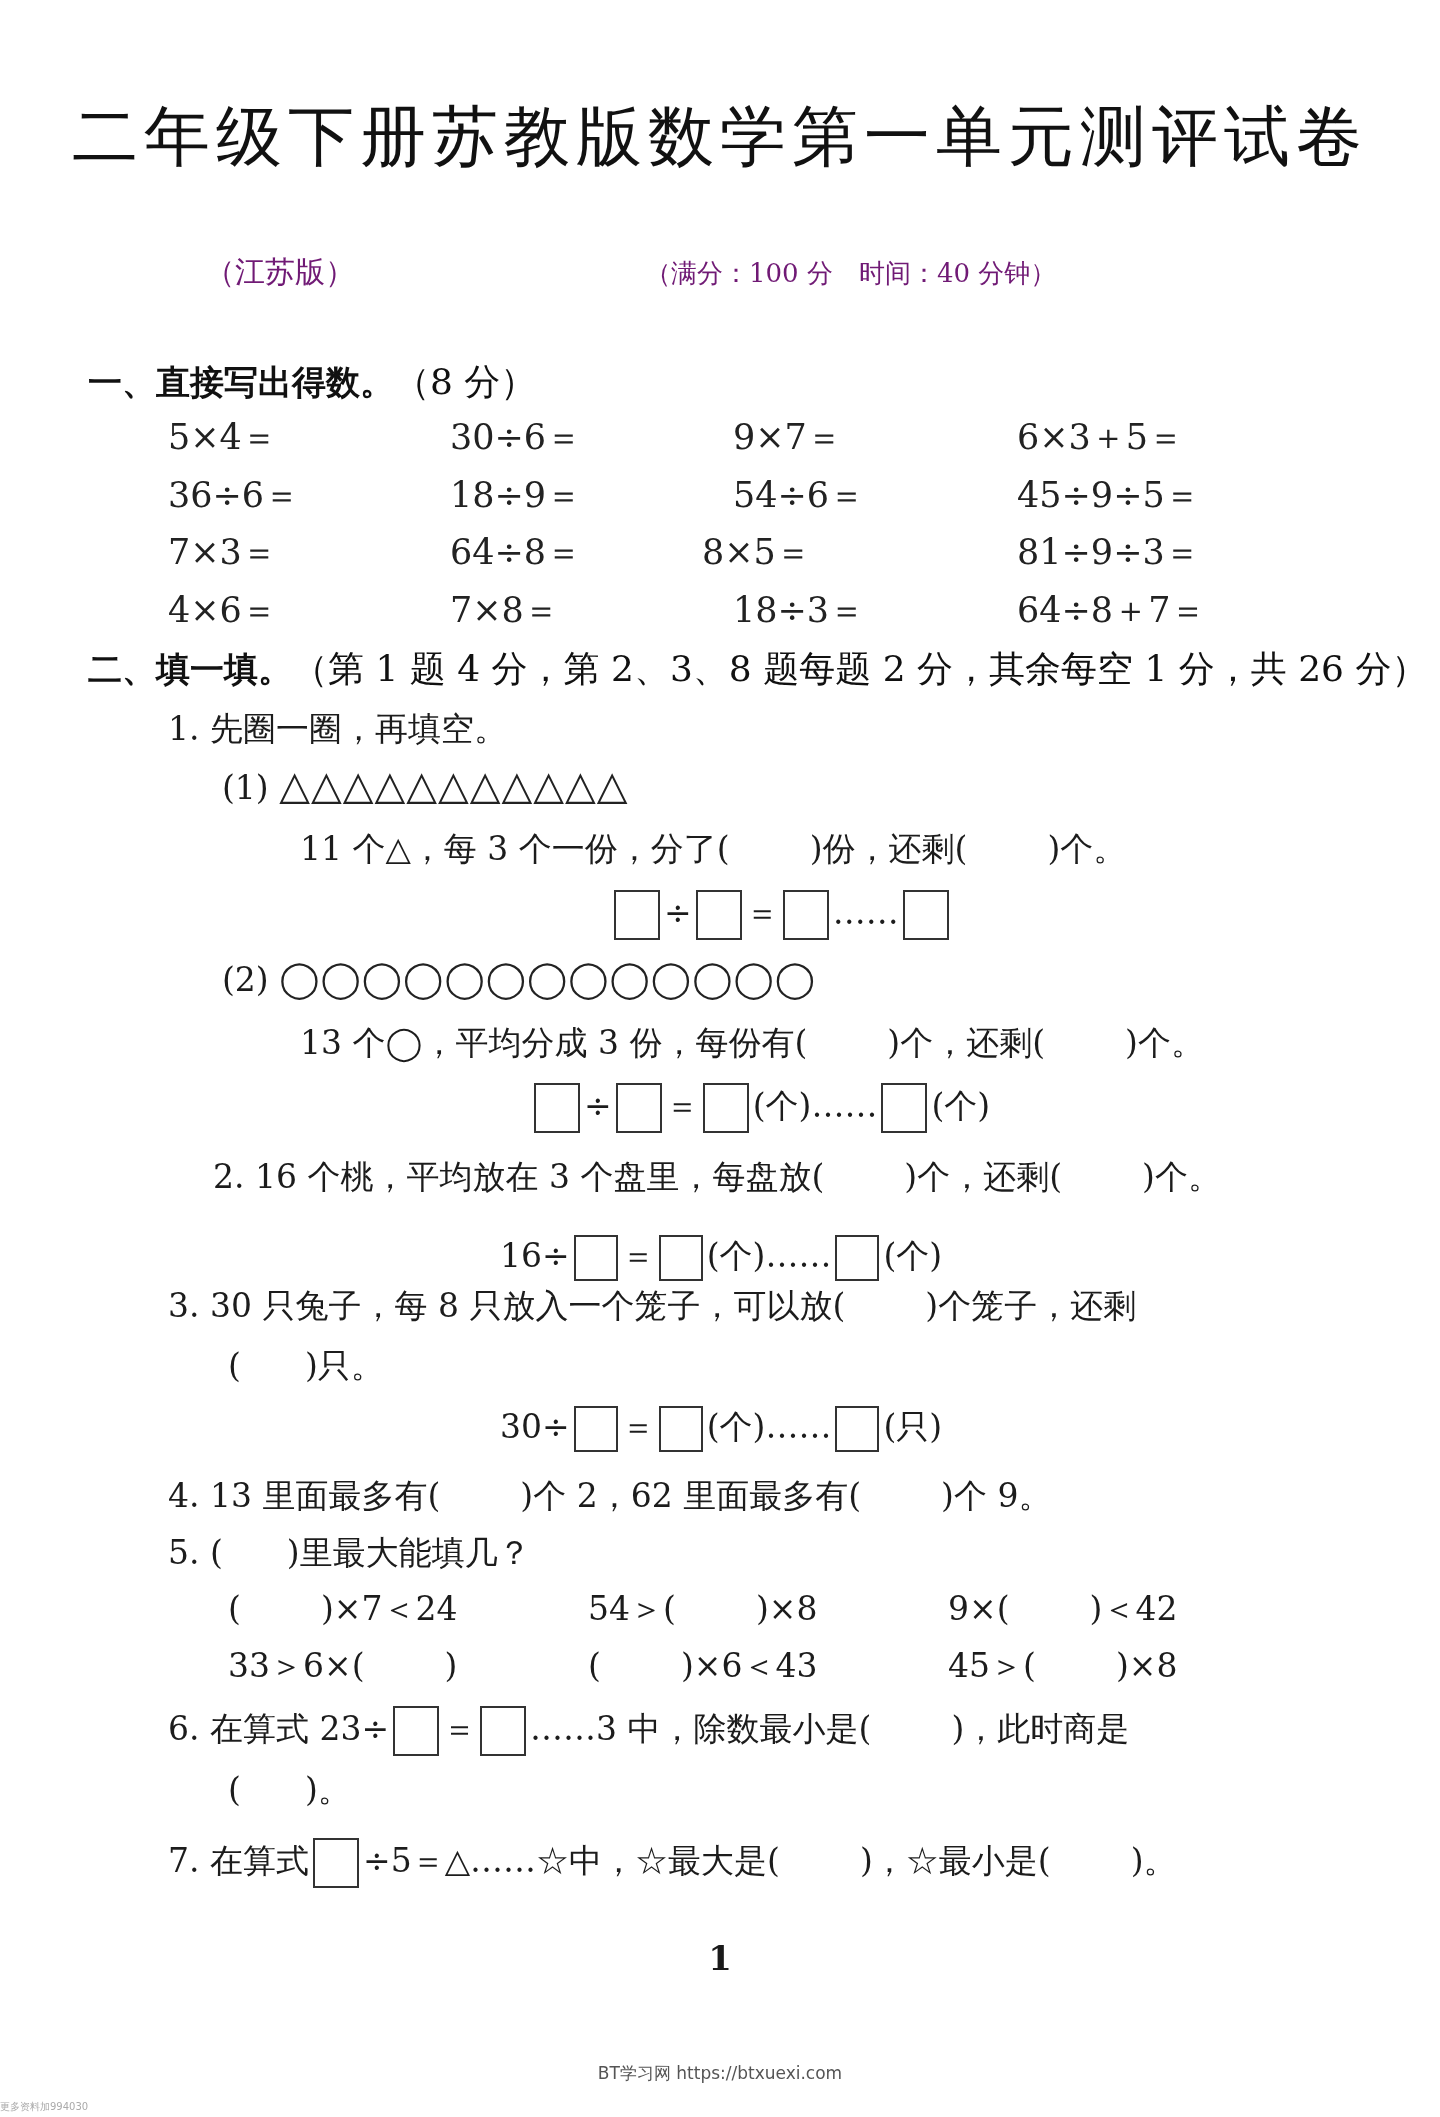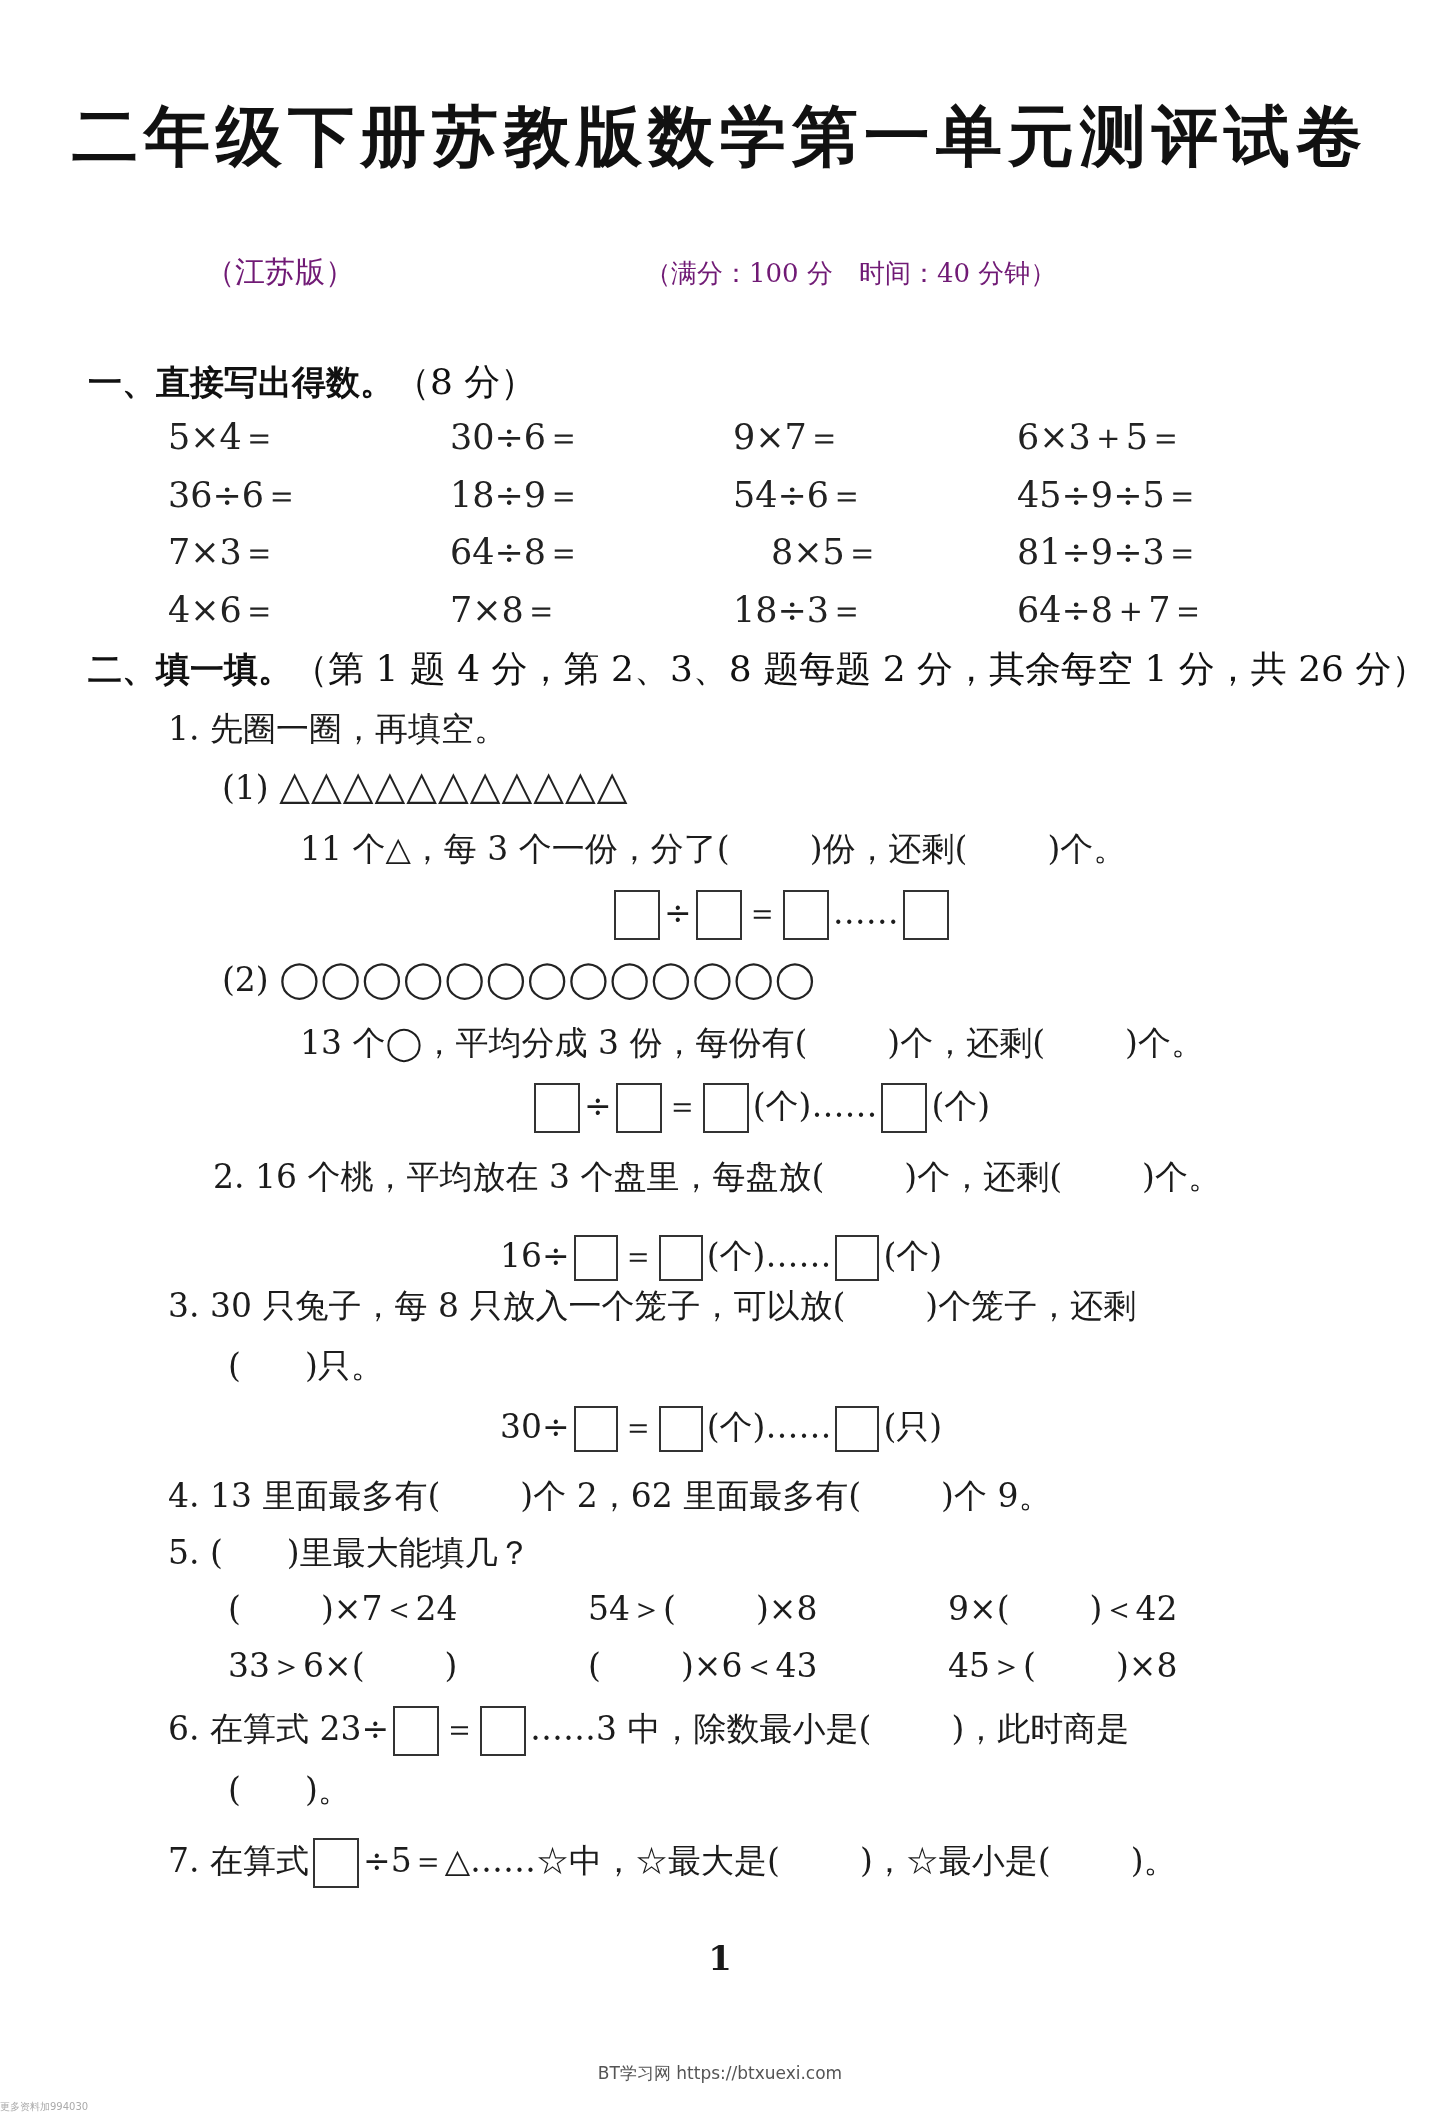--- a/index.html
+++ b/index.html
@@ -5,21 +5,21 @@
   html, body { margin: 0; padding: 0; background: #ffffff; }
   body {
     width: 1440px; height: 2117px; position: relative; overflow: hidden;
     font-family: "DejaVu Serif", "Liberation Serif", serif;
     color: #1a1a1a;
   }
   .abs { position: absolute; white-space: nowrap; }
   .title {
     left: 0; width: 1440px; top: 92px; text-align: center;
     font-family: "DejaVu Sans", "Liberation Sans", sans-serif;
-    font-weight: bold; font-size: 66px; letter-spacing: 6px; color: #111;
+    font-weight: normal; font-size: 66px; letter-spacing: 6px; color: #111;
   }
   .sub { font-size: 30px; top: 252px; color: #701a75; }
   .sub.small { font-size: 26px; top: 256px; }
   .sec {
     font-size: 34px; color: #111;
   }
   .sec b { font-family: "DejaVu Sans", "Liberation Sans", sans-serif; font-weight: bold; }
   .sec .pts { font-weight: normal; font-size: 36px; }
   .eq { font-size: 35px; color: #222; }
   .line { font-size: 33px; color: #1c1c1c; text-align: center; }
@@ -56,21 +56,21 @@
   <div class="abs eq" style="left:733px; top:414px;">9×7＝</div>
   <div class="abs eq" style="left:1017px; top:414px;">6×3＋5＝</div>
 
   <div class="abs eq" style="left:168px; top:472px;">36÷6＝</div>
   <div class="abs eq" style="left:450px; top:472px;">18÷9＝</div>
   <div class="abs eq" style="left:733px; top:472px;">54÷6＝</div>
   <div class="abs eq" style="left:1017px; top:472px;">45÷9÷5＝</div>
 
   <div class="abs eq" style="left:168px; top:529px;">7×3＝</div>
   <div class="abs eq" style="left:450px; top:529px;">64÷8＝</div>
-  <div class="abs eq" style="left:771px; top:529px;">8×5＝</div>
+  <div class="abs eq" style="left:702px; top:529px;">8×5＝</div>
   <div class="abs eq" style="left:1017px; top:529px;">81÷9÷3＝</div>
 
   <div class="abs eq" style="left:168px; top:587px;">4×6＝</div>
   <div class="abs eq" style="left:450px; top:587px;">7×8＝</div>
   <div class="abs eq" style="left:733px; top:587px;">18÷3＝</div>
   <div class="abs eq" style="left:1017px; top:587px;">64÷8＋7＝</div>
 </div>
 
 <div class="abs sec" style="left:88px; top:645px;">
   <b>二、填一填。</b><span class="pts">（第 1 题 4 分，第 2、3、8 题每题 2 分，其余每空 1 分，共 26 分）</span>

